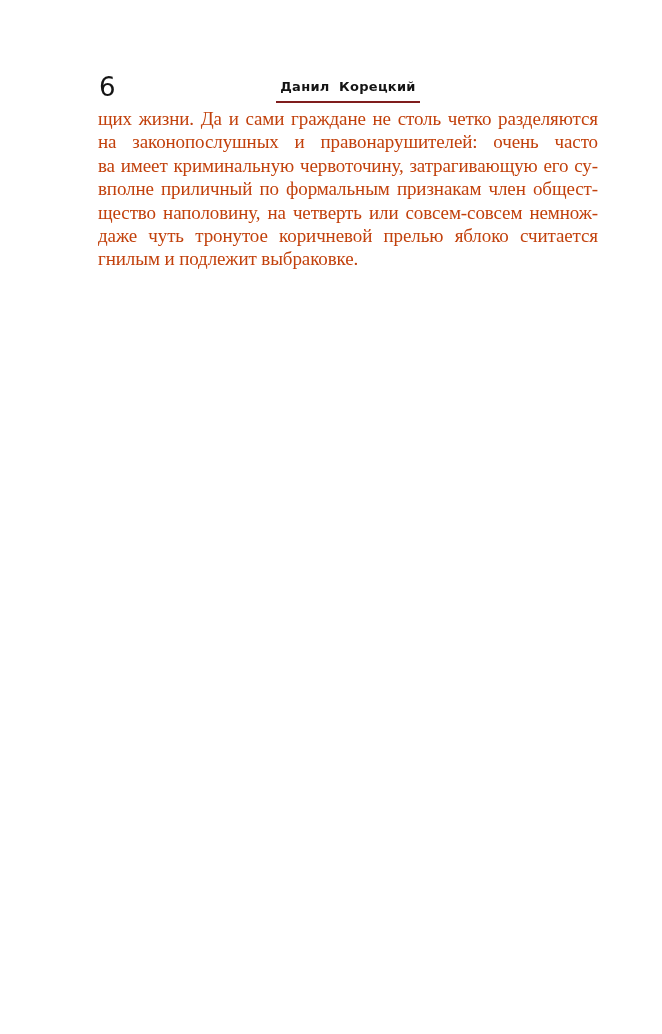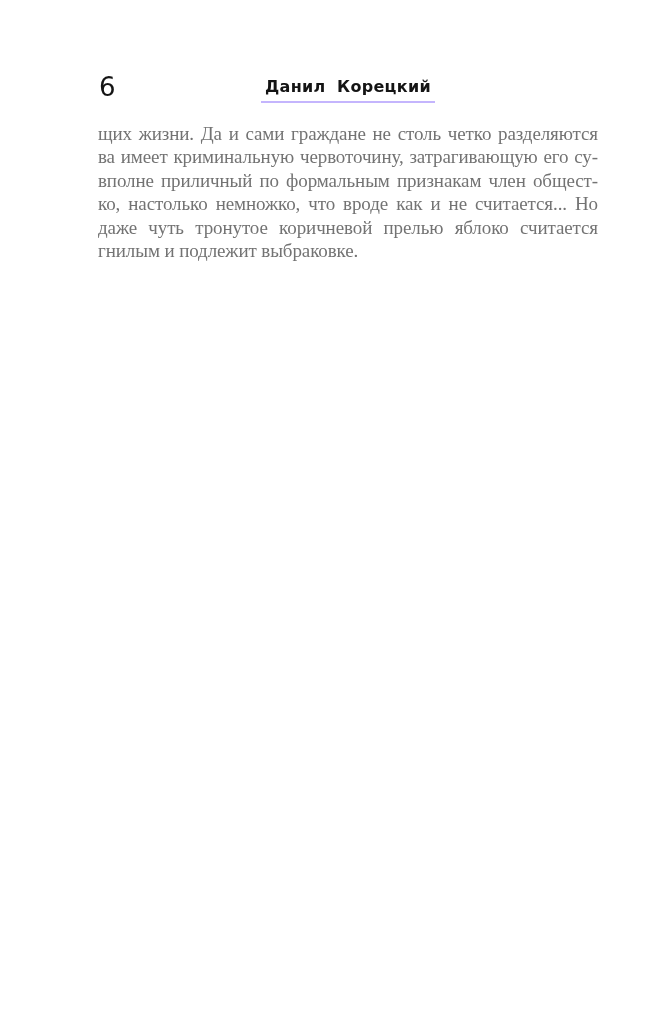--- a/index.html
+++ b/index.html
@@ -27,38 +27,38 @@
     position: absolute;
     left: 98px;
     top: 76px;
     width: 500px;
     text-align: center;
   }
   .running-head {
     display: inline-block;
     font-family: "DejaVu Sans", "Liberation Sans", sans-serif;
     font-weight: bold;
-    font-size: 16px;
+    font-size: 13px;
     line-height: 21px;
     letter-spacing: 0.3px;
     word-spacing: 0.35em;
     color: #141414;
-    border-bottom: 2px solid #c4b5fd;
+    border-bottom: 2px solid #7f1d1d;
     padding: 0 4px 4px 4px;
   }
   .body-text {
     position: absolute;
     left: 98px;
-    top: 122px;
+    top: 107px;
     width: 500px;
     font-family: "Liberation Serif", "DejaVu Serif", serif;
     font-size: 19px;
     letter-spacing: -0.1px;
     line-height: 23.4px;
-    color: #737373;
+    color: #c2410c;
   }
   .line {
     text-align: justify;
     text-align-last: justify;
   }
   .line:last-child {
     text-align: center;
     text-align-last: left;
   }
 </style>
@@ -67,19 +67,20 @@
 
 <div class="page">
   <div class="page-number">6</div>
 
   <div class="running-head-wrap">
     <span class="running-head">Данил Корецкий</span>
   </div>
 
   <div class="body-text">
     <div class="line">щих жизни. Да и сами граждане не столь четко разделяются</div>
+    <div class="line">на законопослушных и правонарушителей: очень часто</div>
     <div class="line">ва имеет криминальную червоточину, затрагивающую его су-</div>
     <div class="line">вполне приличный по формальным признакам член общест-</div>
-    <div class="line">ко, настолько немножко, что вроде как и не считается... Но</div>
+    <div class="line">щество наполовину, на четверть или совсем-совсем немнож-</div>
     <div class="line">даже чуть тронутое коричневой прелью яблоко считается</div>
     <div class="line">гнилым и подлежит выбраковке.</div>
   </div>
 </div>
 
 </body></html>

